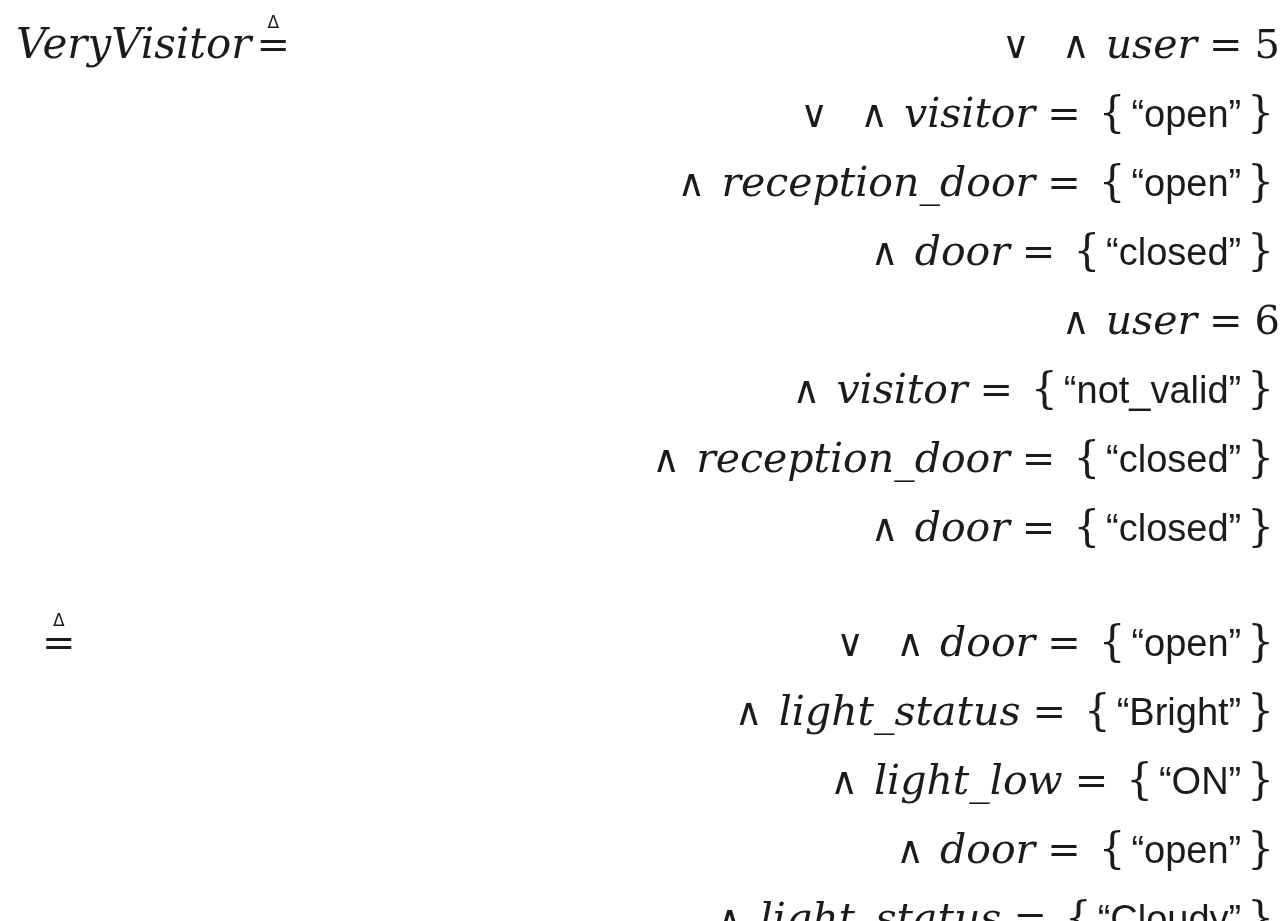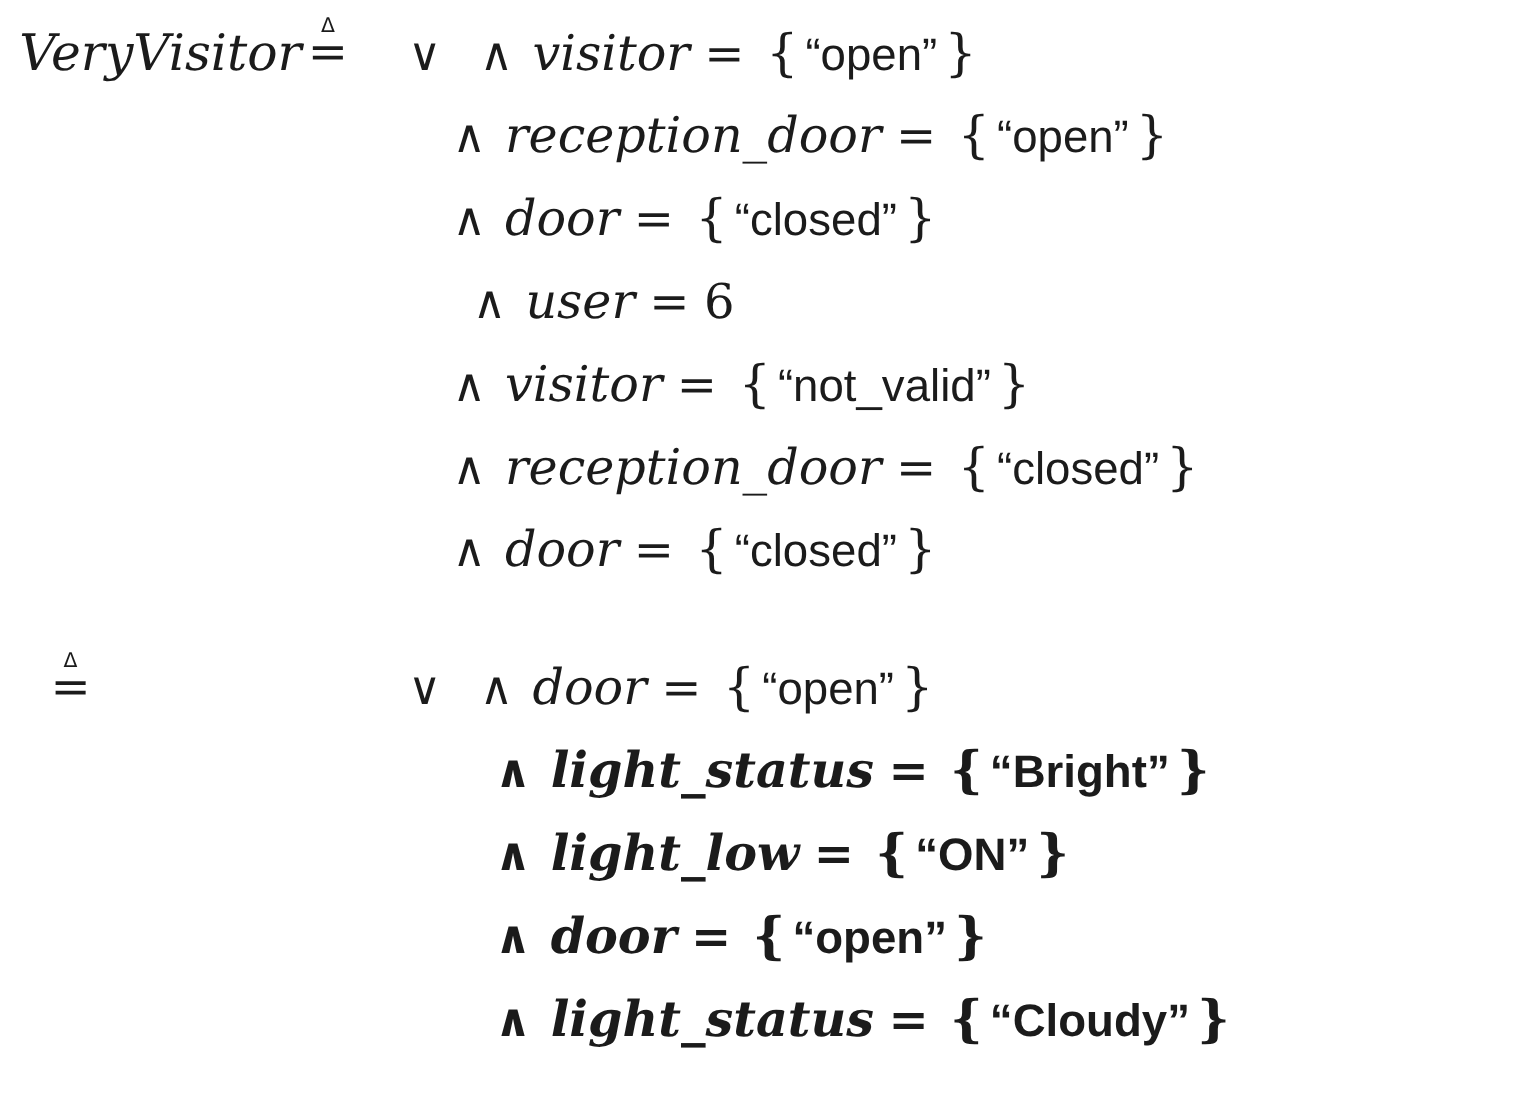--- a/index.html
+++ b/index.html
@@ -5,21 +5,21 @@
   * { margin: 0; padding: 0; box-sizing: border-box; }
   html, body { width: 1280px; height: 921px; }
   body {
     background: #ffffff;
     color: #1b1b1b;
     font-family: "DejaVu Serif", serif;
     overflow: hidden;
   }
   .sheet { padding: 14px 0 0 10px; }
 
-  .def { display: flex; align-items: flex-start; }
+  .def { display: flex; align-items: flex-start; text-align: right; }
   .def + .def { margin-top: 46px; }
 
   .def-left {
     flex: 0 0 330px;
     display: flex;
     justify-content: space-between;
     padding-right: 50px;
     line-height: 60px;
     white-space: nowrap;
   }
@@ -37,21 +37,21 @@
     font-size: 17px;
     line-height: 1;
     font-family: "DejaVu Sans", sans-serif;
   }
 
   .def-lines { flex: 1; display: flex; flex-direction: column; }
 
   .line { line-height: 60px; white-space: nowrap; }
   .ind-a  { margin-left: 37px; }
   .ind-a2 { margin-left: 54px; }
-  .ind-b  { margin-left: 72px; font-weight: bold; }
+  .ind-b  { margin-left: 72px; }
 
   .lead {
     font-family: "DejaVu Sans", sans-serif;
     font-size: 38px;
     word-spacing: 20px;
     margin-right: 16px;
   }
   .var { font-style: italic; font-size: 41px; }
   .eq  { font-size: 40px; margin: 0 12px; }
   .brace { font-size: 42px; margin: 0 6px; }
@@ -67,20 +67,23 @@
 
   <section class="def def-0">
     <div class="def-left">
       <span class="def-name">VeryVisitor</span>
       <span class="defsym">
         <span class="defsym-top">Δ</span><span class="defsym-base">=</span>
       </span>
     </div>
     <div class="def-lines">
 
+      <div class="line">
+        <span class="lead">∨ ∧</span><span class="var">user</span><span class="eq">=</span><span class="val" data-kind="number">5</span>
+      </div>
 
       <div class="line">
         <span class="lead">∨ ∧</span><span class="var">visitor</span><span class="eq">=</span><span class="brace">{</span><span class="val" data-kind="string">“open”</span><span class="brace">}</span>
       </div>
 
       <div class="line ind-a">
         <span class="lead">∧</span><span class="var">reception_door</span><span class="eq">=</span><span class="brace">{</span><span class="val" data-kind="string">“open”</span><span class="brace">}</span>
       </div>
 
       <div class="line ind-a">

